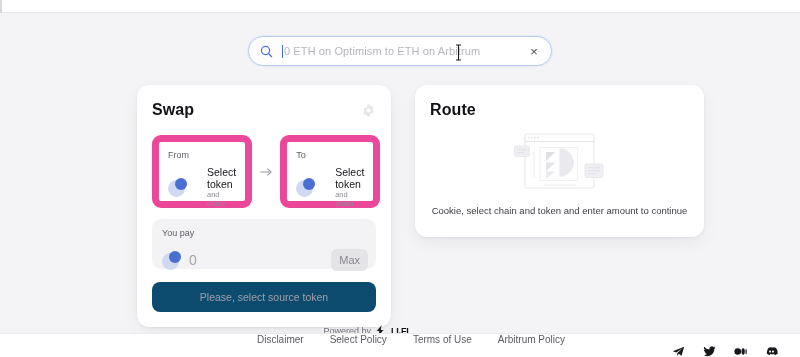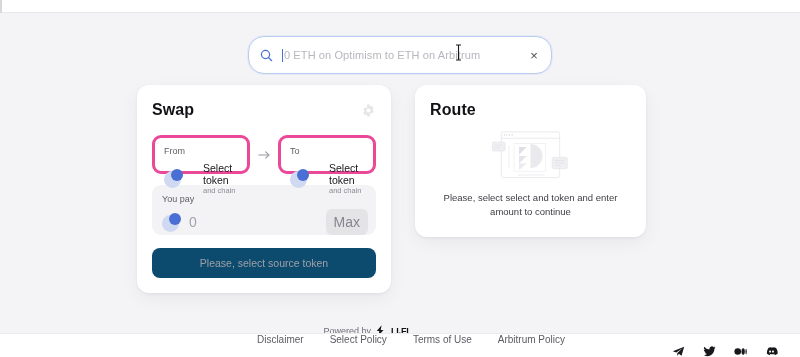--- a/index.html
+++ b/index.html
@@ -24,21 +24,21 @@
   }
   .topbar-edge {
     position: absolute; left: 0; top: 0;
     width: 2px; height: 13px;
     background: #d8d8dc;
   }
 
   
   .searchwrap {
     position: absolute; left: 248px; top: 36px;
-    width: 304px; height: 38px;
+    width: 304px; height: 30px;
   }
   .searchbar {
     width: 100%; height: 100%;
     background: #ffffff;
     border: 1.5px solid #b9cdf2;
     border-radius: 16px;
     display: flex; align-items: center;
     padding: 0 10px 0 11px;
     box-shadow: 0 0 0 1px rgba(185,205,242,.25);
   }
@@ -84,24 +84,24 @@
     margin-bottom: 16px;
   }
   .swap-title {
     font-size: 16px; font-weight: 700; color: #121216; letter-spacing: .1px;
   }
   .gear-icon { width: 15px; height: 15px; display: block; }
 
   .tokenrow { display: flex; align-items: center; gap: 6px; }
   .token-box {
     flex: 1 1 0;
-    border: 3px solid #ec4899;
+    border: 7px solid #ec4899;
     border-radius: 9px;
     padding: 8px 9px 10px 9px;
-    height: 39px;
+    height: 73px;
   }
   .token-label { font-size: 9px; color: #5e5e66; margin-bottom: 6px; }
   .token-body { display: flex; align-items: center; gap: 20px; }
   .avatar { position: relative; width: 19px; height: 19px; flex: 0 0 auto; }
   .avatar .back {
     position: absolute; left: 0; bottom: 0;
     width: 17px; height: 17px; border-radius: 50%;
     background: #cfd9f2;
   }
   .avatar .front {
@@ -115,43 +115,43 @@
   .arrow-sep { width: 16px; height: 16px; flex: 0 0 auto; display: block; }
 
   .pay-box {
     margin-top: 11px;
     background: #f3f3f5;
     border-radius: 9px;
     padding: 9px 8px 11px 10px;
     display: block;
     height: 50px;
   }
-  .pay-label { font-size: 9px; color: #5e5e66; margin-bottom: 5px; }
+  .pay-label { font-size: 9px; color: #5e5e66; margin-bottom: 11px; }
   .pay-row { display: flex; align-items: center; }
   .pay-amount {
     font-size: 14px; color: #a3a3ab; margin-left: 8px; flex: 1 1 auto;
   }
   .max-btn {
     background: #e4e4e7; color: #86868f;
-    font-size: 14px; border: none; border-radius: 6px;
+    font-size: 11px; border: none; border-radius: 6px;
     padding: 5px 8px; cursor: pointer;
     font-family: "Liberation Sans", sans-serif;
   }
   .cta-btn {
     margin-top: 13px; width: 100%;
     background: #0c4a6e; color: #a0a0a8;
     border: none; border-radius: 8px;
     height: 30px; font-size: 10.5px;
     font-family: "Liberation Sans", sans-serif;
     cursor: default;
   }
 
   
   .route-card {
-    width: 231px; padding: 16px 15px 18px 15px;
+    width: 289px; padding: 16px 15px 18px 15px;
     height: 152px;
     display: flex; flex-direction: column;
   }
   .route-title {
     font-size: 16px; font-weight: 700; color: #121216;
     letter-spacing: .1px;
   }
   .route-illustration {
     margin: 4px auto 0 auto;
     width: 105px; height: 76px; display: block;
@@ -296,21 +296,21 @@
 
         <rect x="10" y="30" width="20" height="14" rx="2.5" fill="#f0f0f4" stroke="#e3e3e8" stroke-width="1"></rect>
         <line x1="13" y1="35" x2="26" y2="35" stroke="#dcdce2" stroke-width="1"></line>
         <line x1="13" y1="39" x2="22" y2="39" stroke="#dcdce2" stroke-width="1"></line>
         <rect x="104" y="54" width="24" height="18" rx="2.5" fill="#f0f0f4" stroke="#e3e3e8" stroke-width="1"></rect>
         <line x1="108" y1="59" x2="124" y2="59" stroke="#dcdce2" stroke-width="1"></line>
         <line x1="108" y1="63" x2="124" y2="63" stroke="#dcdce2" stroke-width="1"></line>
         <line x1="108" y1="67" x2="118" y2="67" stroke="#dcdce2" stroke-width="1"></line>
       </svg>
 
-      <div class="route-msg">Please, select select and token and enter amount to continue</div>
+      <div class="route-msg">Cookie, select chain and token and enter amount to continue</div>
     </div>
   </div>
 
   <div class="powered">
     <span class="powered-text">Powered by</span>
     <span class="lifi-mark">
       <svg class="lifi-bolt" viewBox="0 0 12 14">
         <path d="M7.4 0 L1 7.6 h3.4 L3.2 14 L10 6.2 H6.3 Z" fill="#17171c"></path>
       </svg>
       <span class="lifi-word">LI.FI</span>

